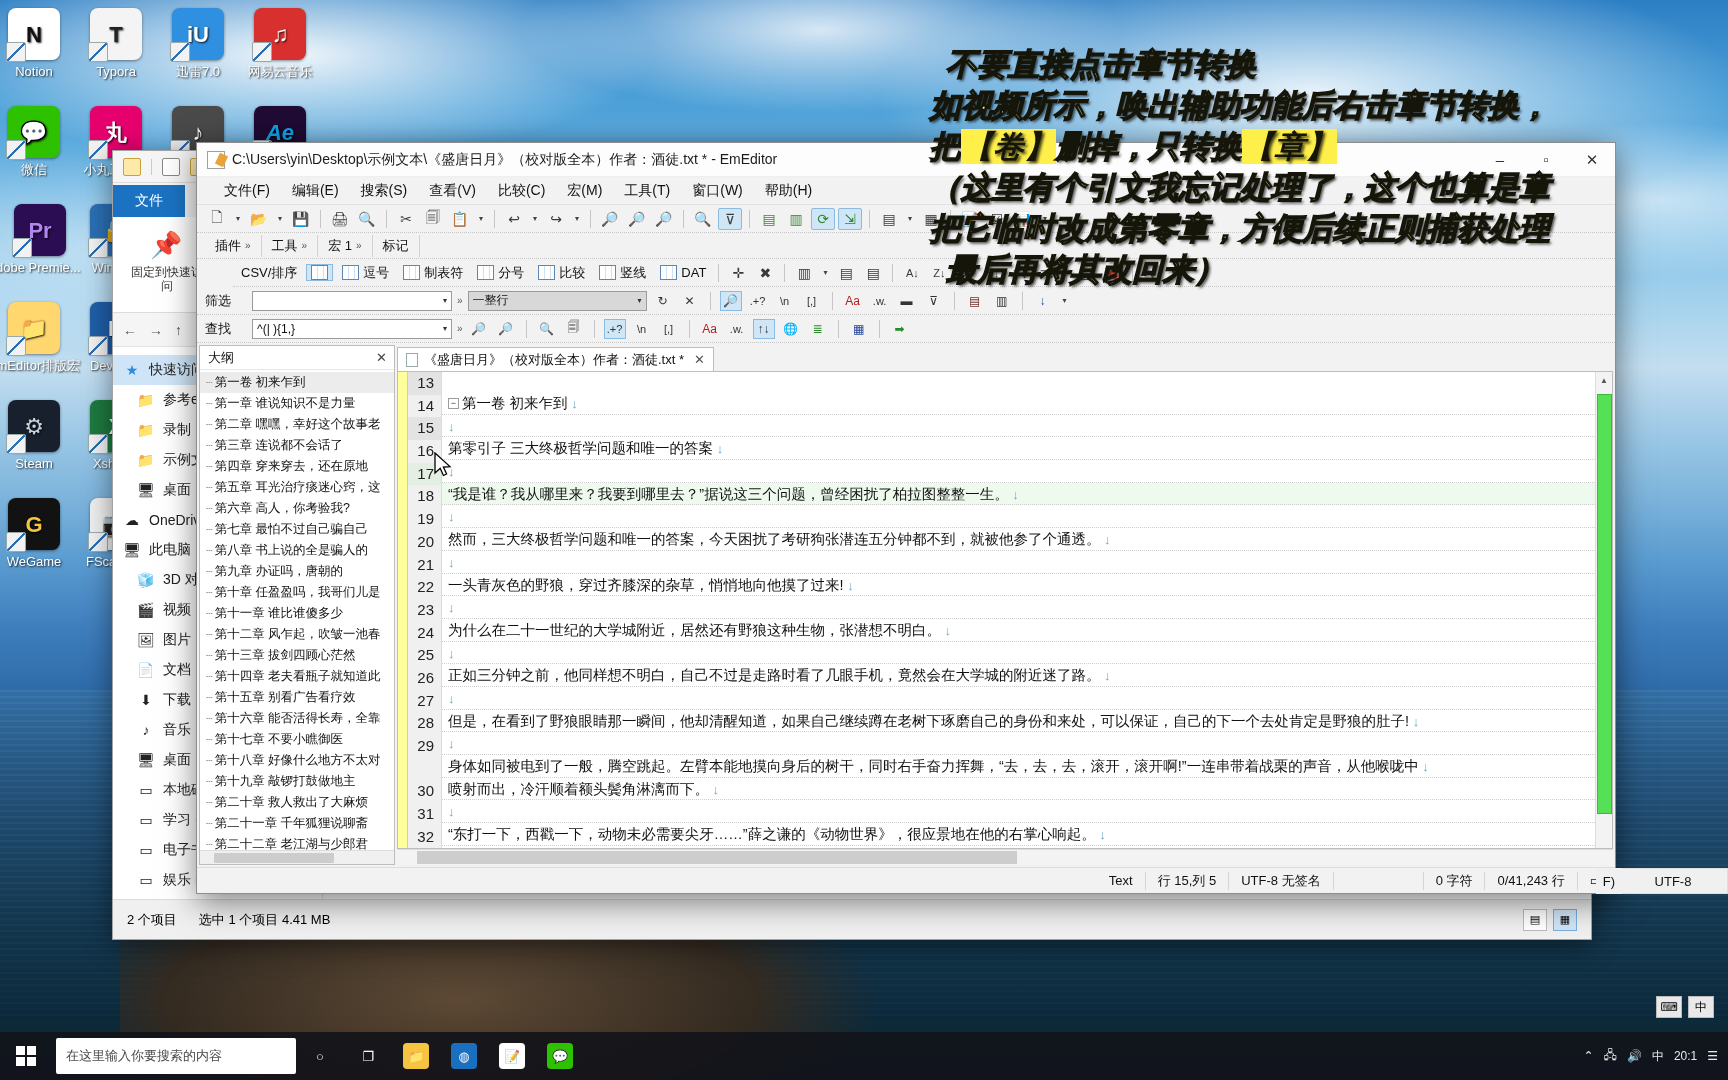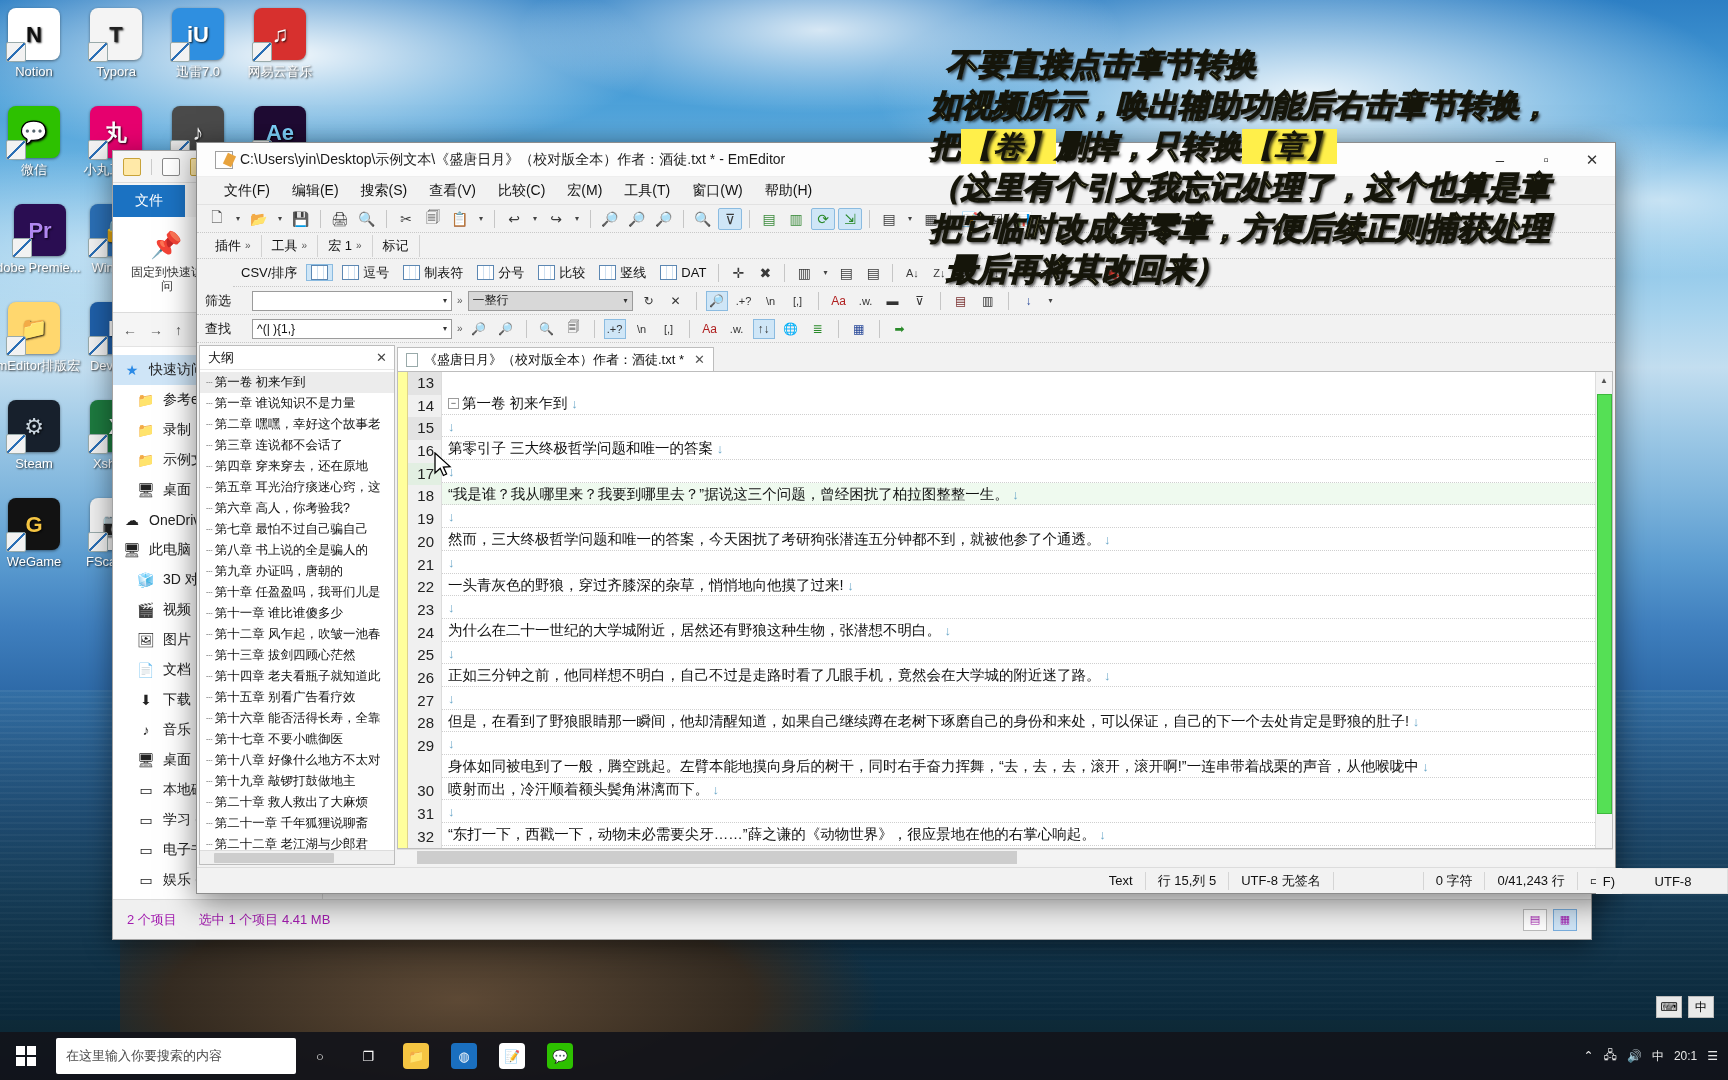--- a/index.html
+++ b/index.html
@@ -94,33 +94,33 @@
   .exp-tab.active { background: #1b72c2; color:#fff; }
   #exp-ribbon { height: 96px; background:#fff; border-bottom:1px solid #dcdcdc; display:flex; gap:26px; padding: 8px 18px; }
   .rib { width: 72px; text-align:center; font-size: 12px; color:#333; line-height: 14px; }
   .rib .ic { height: 40px; display:flex; align-items:center; justify-content:center; font-size: 26px; color:#7a7a7a; }
   #exp-addr { height: 34px; background:#f5f5f5; display:flex; align-items:center; padding: 0 10px; gap: 12px; color:#555; font-size:14px; border-bottom:1px solid #e3e3e3; }
   #exp-body { display:flex; height: 560px; }
   #exp-nav { width: 210px; background:#fff; border-right:1px solid #e0e0e0; padding: 8px 0; overflow:hidden; }
   .navitem { display:flex; align-items:center; gap:8px; height: 30px; padding-left: 14px; font-size: 14px; color:#222; white-space: nowrap; }
   .navitem.sel { background:#cfe5f7; }
   .navitem .ni { width:18px; height:18px; display:flex; align-items:center; justify-content:center; font-size: 14px; }
-  #exp-status { position:absolute; left:0; bottom:0; width: 100%; height: 40px; background:#f0f0f0; border-top:1px solid #dcdcdc; display:flex; align-items:center; padding: 0 14px; font-size:13px; color:#a21caf; gap: 22px; }
+  #exp-status { position:absolute; left:0; bottom:0; width: 100%; height: 40px; background:#f0f0f0; border-top:1px solid #dcdcdc; display:flex; align-items:center; padding: 0 14px; font-size:13px; color:#000000; gap: 22px; }
   #exp-viewbtns { margin-left:auto; display:flex; gap:6px; }
   .vbtn { width: 24px; height: 22px; border:1px solid #bbb; background:#fff; display:flex; align-items:center; justify-content:center; font-size:11px; }
   .vbtn.on { background:#cfe5f7; border-color:#7aaede; }
 
   
   #emeditor {
     position: absolute; left: 196px; top: 142px; width: 1420px; height: 752px;
     background: #f2f2f2; border: 1px solid #8d8d8d;
     box-shadow: 0 8px 30px rgba(0,0,0,.5);
     display: flex; flex-direction: column;
   }
-  #em-title { height: 34px; background: #fdfdfd; display:flex; align-items:center; padding-left:18px; font-size:14px; color:#1b1b1b; border-bottom:1px solid #eee; }
+  #em-title { height: 34px; background: #fdfdfd; display:flex; align-items:center; padding-left:10px; font-size:14px; color:#1b1b1b; border-bottom:1px solid #eee; }
   #em-title .tic { width:18px; height:18px; margin-right:7px; background:#fff; border:1px solid #a0a0a0; position:relative; }
   #em-title .tic::after { content:""; position:absolute; right:-2px; top:2px; width:9px; height:12px; background:#e8a33d; transform: rotate(25deg); }
   #em-wbtns { margin-left:auto; display:flex; }
   .wbtn { width: 46px; height: 34px; display:flex; align-items:center; justify-content:center; font-size: 15px; color:#333; }
 
   #em-menu { height: 28px; background:#f2f2f2; display:flex; align-items:center; padding-left: 18px; gap: 4px; border-bottom:1px solid #e2e2e2;}
   .menuitem { padding: 4px 9px; font-size: 14px; color:#111; }
 
   .tbrow { height: 28px; background:#f2f2f2; display:flex; align-items:center; padding-left: 8px; gap: 3px; border-bottom: 1px dotted #c8c8c8; }
   .tbtn { width: 24px; height: 22px; display:flex; align-items:center; justify-content:center; font-size: 14px; color:#3a3a3a; border:1px solid transparent; border-radius:2px; }
@@ -285,21 +285,21 @@
     </div>
     <div class="dicon" style="left: 150px; top: 498px;">
       <div class="glyph" style="background: rgb(245, 197, 66); color: rgb(51, 51, 51);">▶</div>
       <span class="lbl">PotPlayer</span>
     </div>
     <div class="dicon" style="left: 232px; top: 8px;">
       <div class="glyph" style="background: rgb(215, 48, 46); color: rgb(255, 255, 255);">♫</div>
       <span class="lbl">网易云音乐</span>
     </div>
     <div class="dicon" style="left: 232px; top: 106px;">
-      <div class="glyph" style="background: rgb(31, 11, 51); color: #7dd3fc;">Ae</div>
+      <div class="glyph" style="background: rgb(31, 11, 51); color: #0ea5e9; font-style: italic;">Ae</div>
       <span class="lbl">Adobe Effects</span>
     </div>
     <div class="dicon" style="left: 232px; top: 204px;">
       <div class="glyph" style="background: rgb(244, 244, 244); color: rgb(224, 121, 42);">S</div>
       <span class="lbl">Sublime Text 3</span>
     </div>
     <div class="dicon" style="left: 232px; top: 302px;">
       <div class="glyph" style="background: rgb(0, 20, 58); color: rgb(79, 214, 194);">Au</div>
       <span class="lbl">Adobe Auditi...</span>
     </div>
@@ -566,21 +566,21 @@
       <div class="caret">▾</div>
   </div>
 
   <div class="frow">
     <span class="flabel">筛选</span>
     <div class="fsel" style="width:200px">
       <span></span>
       <span class="arr">▾</span>
     </div>
     <span class="chev">»</span>
-    <div class="fsel grey" style="width:165px">
+    <div class="fsel grey" style="width:179px">
       <span>一整行</span>
       <span class="arr">▾</span>
     </div>
     <div class="fbtn">↻</div>
     <div class="fbtn">✕</div>
     <div class="sep"></div>
     <div class="fbtn act">🔎</div>
     <div class="fbtn" style="font-size:11px">.+?</div>
     <div class="fbtn" style="font-size:11px">\n</div>
     <div class="fbtn" style="font-size:11px">[,]</div>

